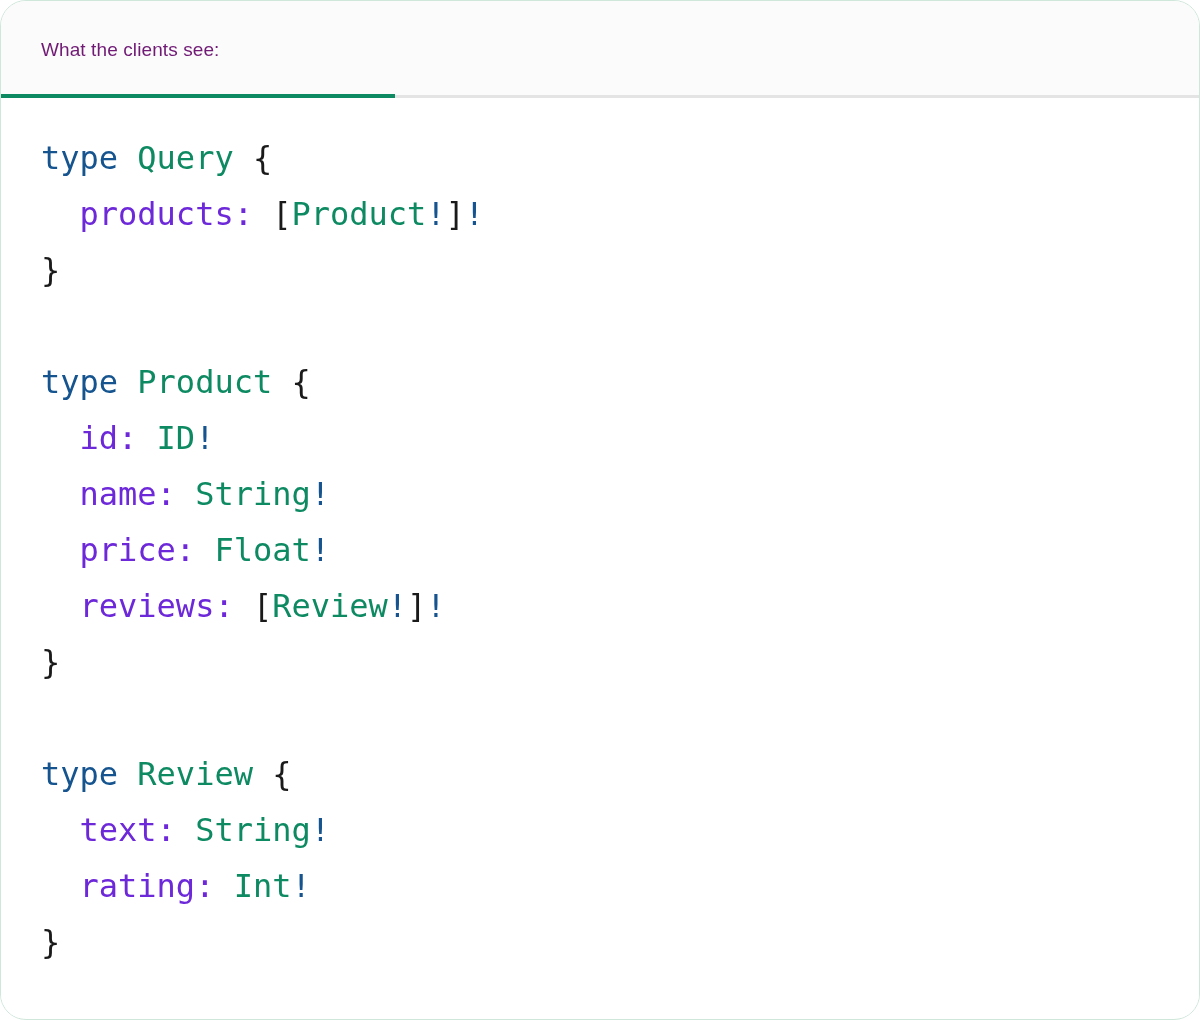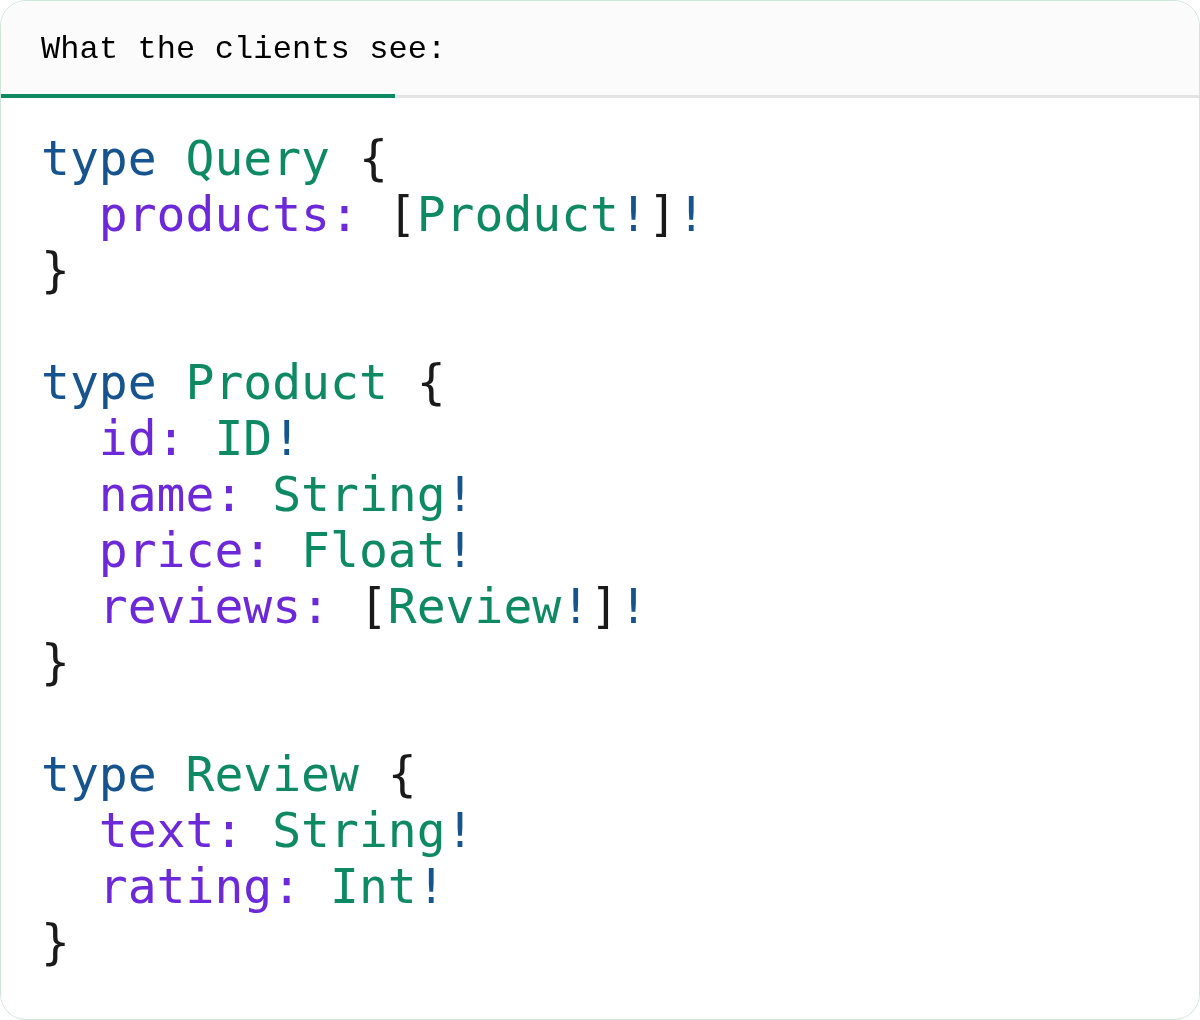--- a/index.html
+++ b/index.html
@@ -46,25 +46,25 @@
     position: relative;
     box-sizing: border-box;
     height: 97px;
     width: 394px;
     display: flex;
     align-items: center;
     padding-left: 40px;
     z-index: 2;
   }
   .tab-label {
-    font-family: Liberation Mono, monospace;
-    font-size: 32px;
+    font-family: Liberation Sans, sans-serif;
+    font-size: 19px;
     line-height: 28px;
     font-weight: 400;
-    color: #000000;
+    color: #701a75;
     letter-spacing: 0.1px;
     white-space: nowrap;
   }
   .tab-underline {
     position: absolute;
     left: 0;
     bottom: 0;
     width: 394px;
     height: 4px;
     background: #0e8a62;
@@ -74,21 +74,21 @@
   
   .code-body {
     box-sizing: border-box;
     padding: 32px 40px 0 40px;
     background: #ffffff;
     height: 920px;
   }
   .code-block {
     margin: 0;
     font-family: "DejaVu Sans Mono", "Liberation Mono", monospace;
-    font-size: 48px;
+    font-size: 32px;
     line-height: 56px;
     white-space: pre;
     color: #1a1a1a;
     letter-spacing: 0;
   }
   .code-line {
     display: block;
     height: 56px;
     white-space: pre;
   }

